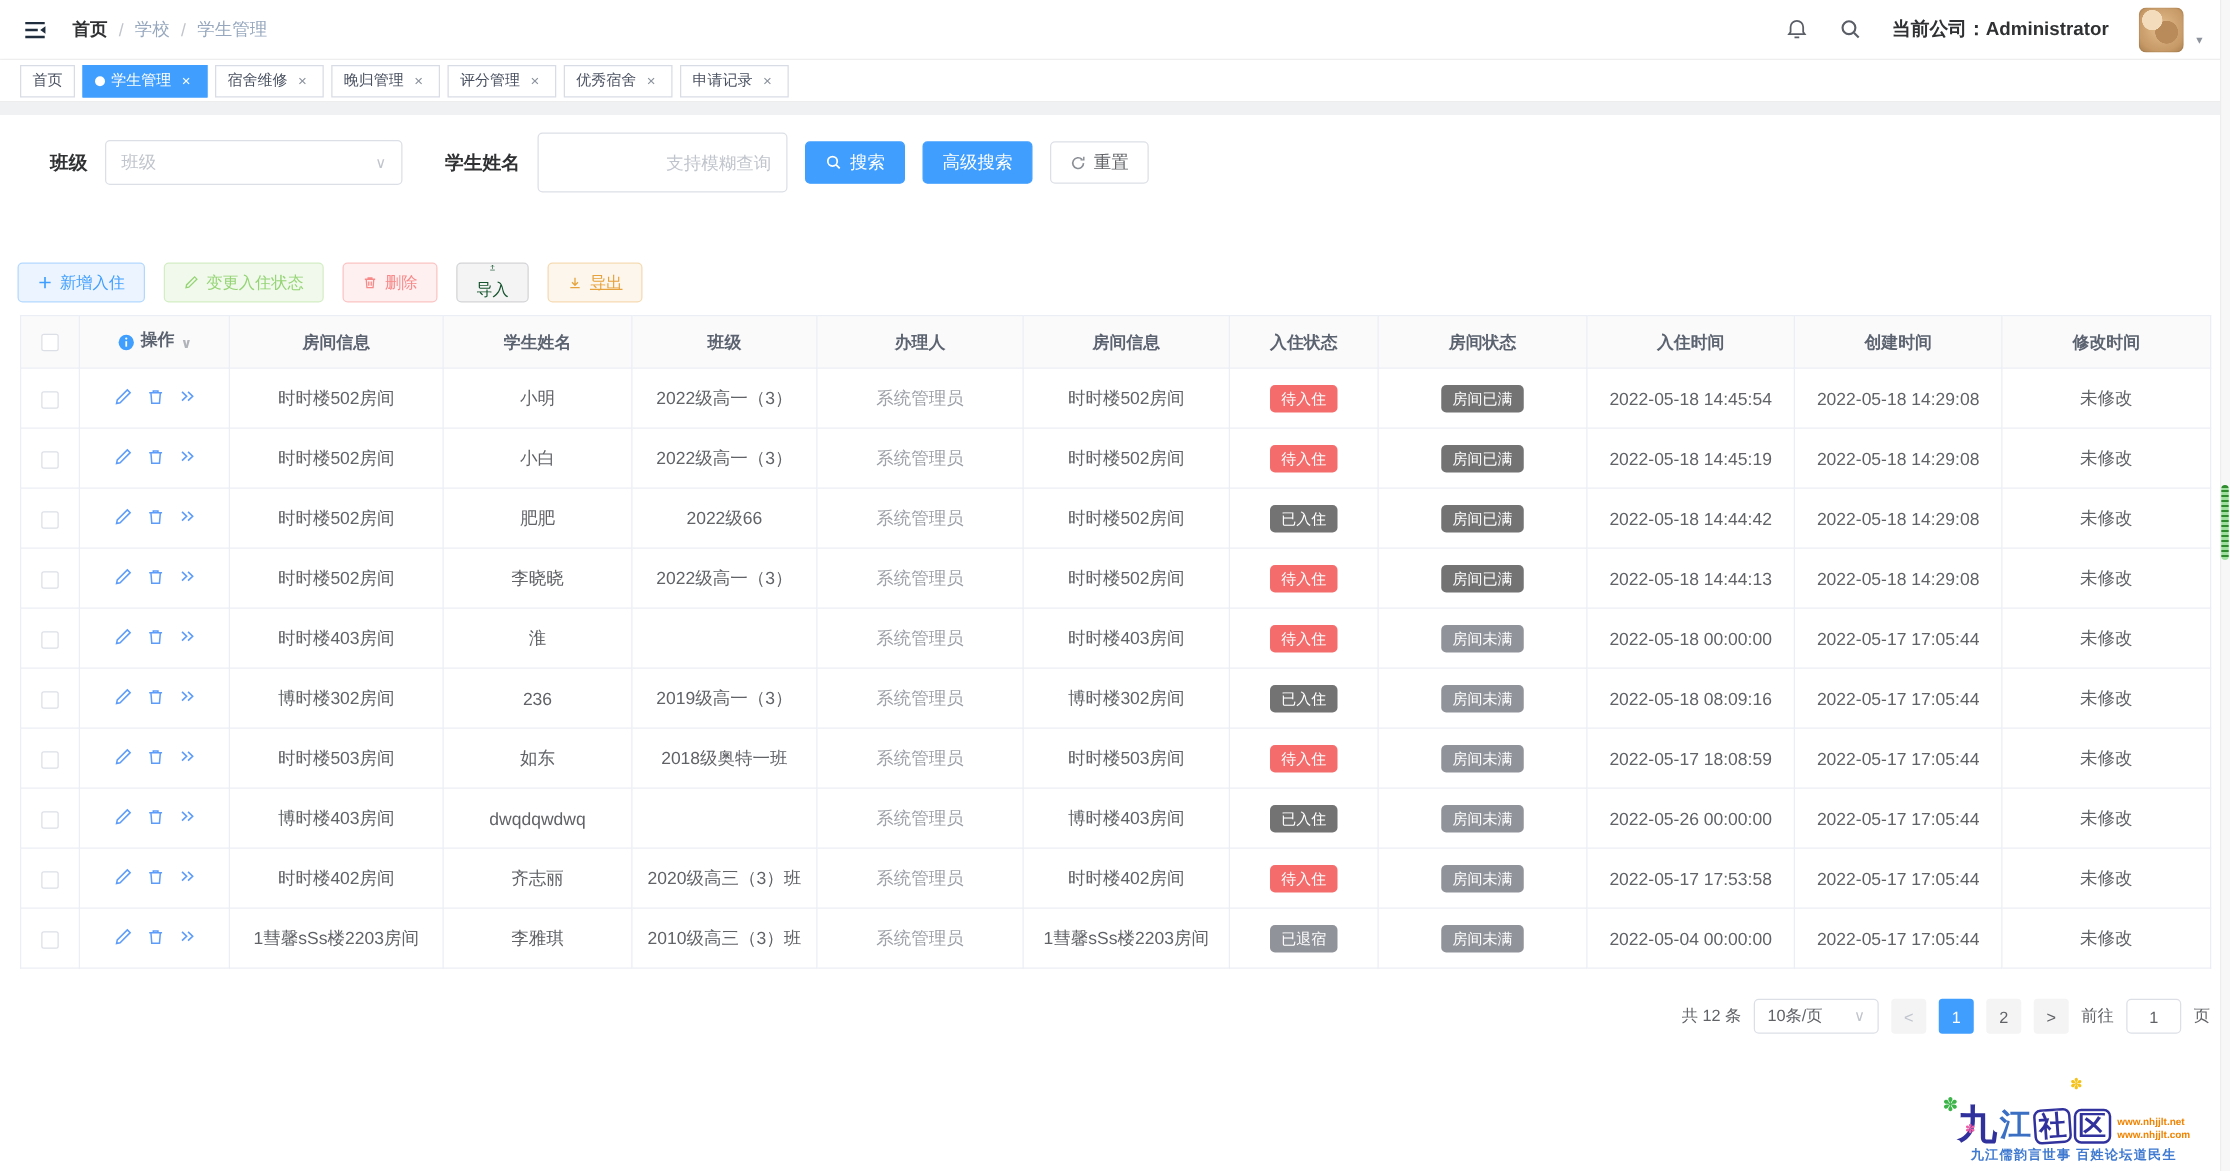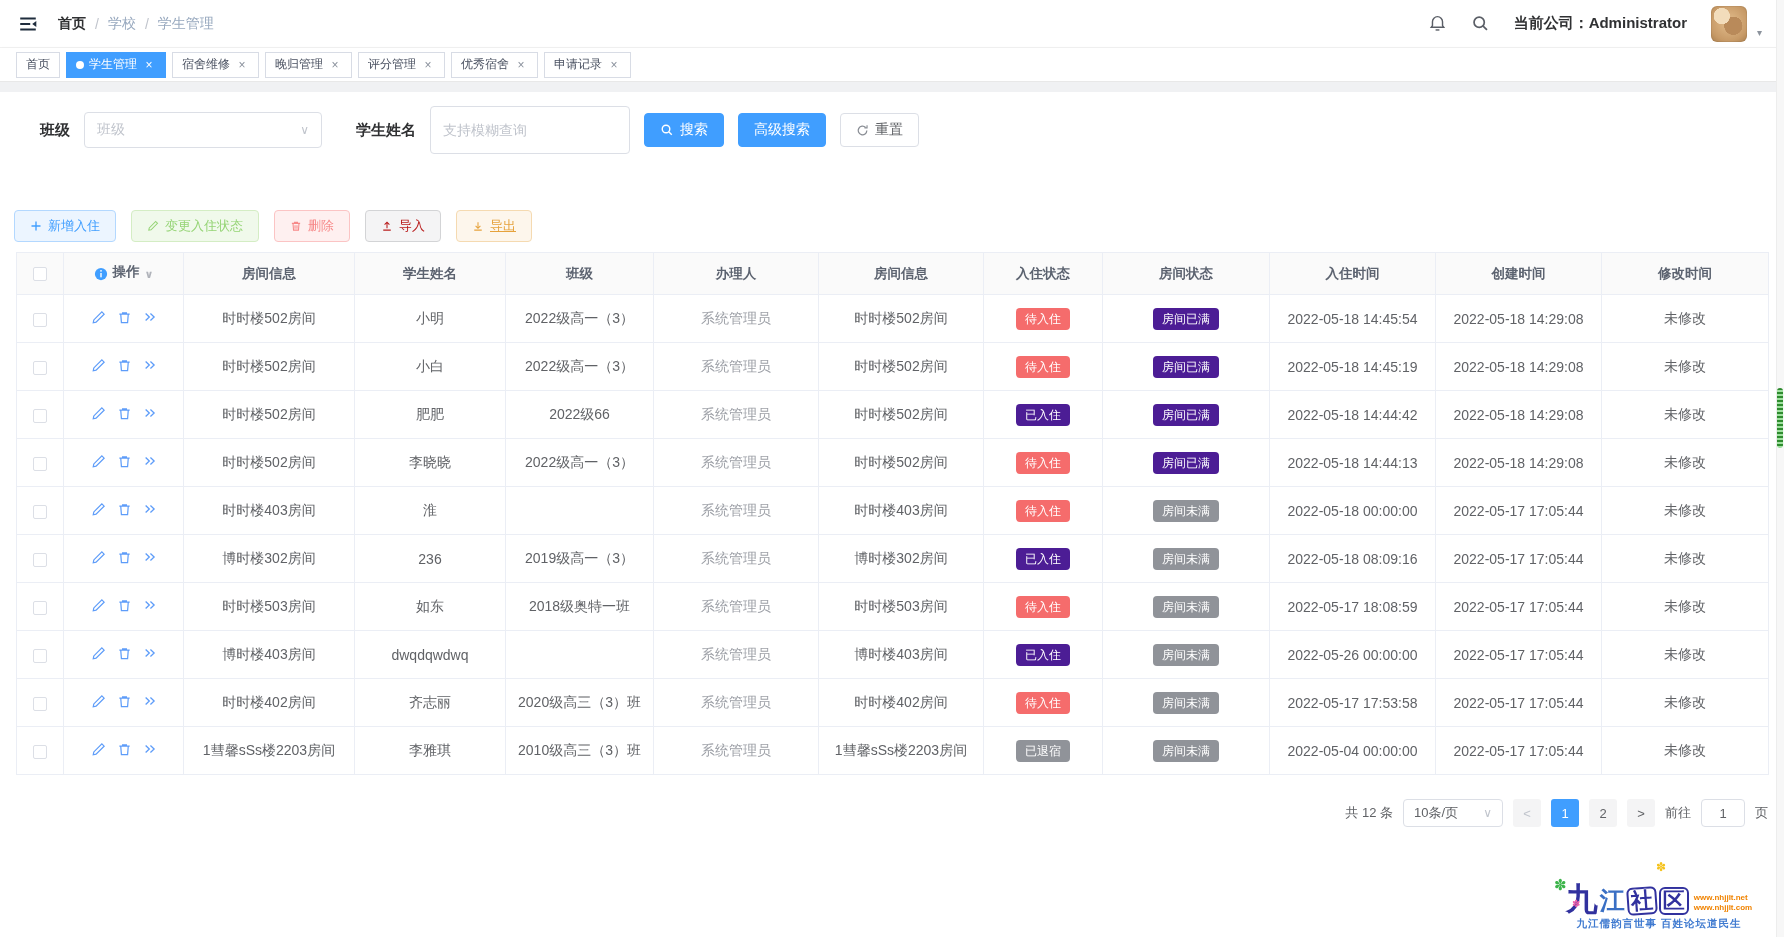--- a/index.html
+++ b/index.html
@@ -41,59 +41,59 @@
   
   .filter-row { margin:14px 0 0 40px; display:flex; align-items:center; }
   .f-label { font-size:15px; font-weight:700; color:#303133; margin-right:14px; }
   .sel { width:238px; height:36px; border:1px solid #dcdfe6; border-radius:4px; background:#fff;
     display:flex; align-items:center; justify-content:space-between; padding:0 12px; cursor:pointer; }
   .sel .ph { color:#c0c4cc; font-size:14px; }
   .sel .caret, .psel .caret { color:#c0c4cc; font-size:12px; }
   .gap30 { width:34px; }
   .txt-input { width:200px; height:48px; border:1px solid #dcdfe6; border-radius:4px;
     padding:0 12px; font-size:14px; color:#606266; outline:none;
-    font-family:"Liberation Sans","DejaVu Sans",sans-serif; }
+    font-family:"Liberation Sans","DejaVu Sans",sans-serif;text-align:right; }
   .txt-input::placeholder { color:#c0c4cc; }
   .btn { height:34px; border-radius:4px; border:1px solid transparent; font-size:14px;
     display:inline-flex; align-items:center; gap:6px; padding:0 15px; cursor:pointer;
     font-family:"Liberation Sans","DejaVu Sans",sans-serif; }
   .btn-primary { background:#409eff; border-color:#409eff; color:#fff; }
   .btn-plain-default { background:#fff; border-color:#dcdfe6; color:#606266; }
   .ml14 { margin-left:14px; }
 
   
   .toolbar { margin:56px 0 0 14px; display:flex; align-items:center; gap:15px; }
   .tbtn { height:32px; border-radius:4px; font-size:13px; display:inline-flex; align-items:center;
     gap:6px; padding:0 15px; cursor:pointer; border:1px solid;
     font-family:"Liberation Sans","DejaVu Sans",sans-serif; }
   .tbtn-add    { background:#ecf5ff; border-color:#b3d8ff; color:#409eff;align-items:center; }
   .tbtn-change { background:#f0f9eb; border-color:#d4edc4; color:#95d475; }
   .tbtn-del    { background:#fef0f0; border-color:#fbc4c4; color:#f78989; }
-  .tbtn-imp    { background:#f4f4f5; border-color:#d3d4d6; color:#b91c1c; }
+  .tbtn-imp    { background:#f4f4f5; border-color:#d3d4d6; color:#14532d;flex-direction:column; }
   .tbtn-exp    { background:#fdf6ec; border-color:#f5dab1; color:#e6a23c;text-decoration:underline; }
 
   
   table { margin:10px 16px 0; width:1752px; border-collapse:collapse; table-layout:fixed; }
   th, td { border:1px solid #ebeef5; text-align:center; font-size:14px; }
   thead th { height:42px; background:#fafafa; color:#5c6370; font-weight:700; font-size:13.5px; }
   tbody td { height:48px; color:#606266; background:#fff; }
   td.handler-cell { color:#9da0a7; }
   .col-cb{width:47px}.col-op{width:120px}.col-room{width:171px}.col-stu{width:151px}
   .col-cls{width:148px}.col-hand{width:165px}.col-room2{width:165px}.col-cst{width:119px}
   .col-rst{width:167px}.col-ct{width:166px}.col-cr{width:166px}.col-mod{width:167px}
   .cb { width:14px; height:14px; display:inline-block; border:1px solid #dcdfe6; border-radius:2px;
     background:#fff; vertical-align:middle; cursor:pointer; }
   .op-head { display:inline-flex; align-items:flex-end; gap:5px; }
   .op-head .caret { color:#b0b3ba; font-size:11px; cursor:pointer; }
   .ops { display:inline-flex; align-items:center; gap:11px; color:#5d9cf9; }
   .op-icon { display:inline-flex; cursor:pointer; }
   .badge { display:inline-block; padding:5px 9px; border-radius:4px; color:#fff;
     font-size:12px; line-height:1; white-space:nowrap; }
   .badge.red  { background:#f56c6c; }
-  .badge.blue { background:#4c1d95; }
+  .badge.blue { background:#737373; }
   .badge.gray { background:#909399; }
 
   
   .pagination { margin:24px 16px 0; display:flex; align-items:center; justify-content:flex-end;
     gap:10px; font-size:13px; color:#606266; }
   .psel { width:100px; height:28px; border:1px solid #dcdfe6; border-radius:4px; background:#fff;
     display:flex; align-items:center; justify-content:space-between; padding:0 10px;
     color:#606266; cursor:pointer; }
   .pbtn { min-width:28px; height:28px; border:none; border-radius:3px; background:#f4f4f5;
     color:#606266; font-size:13px; display:inline-flex; align-items:center; justify-content:center;

